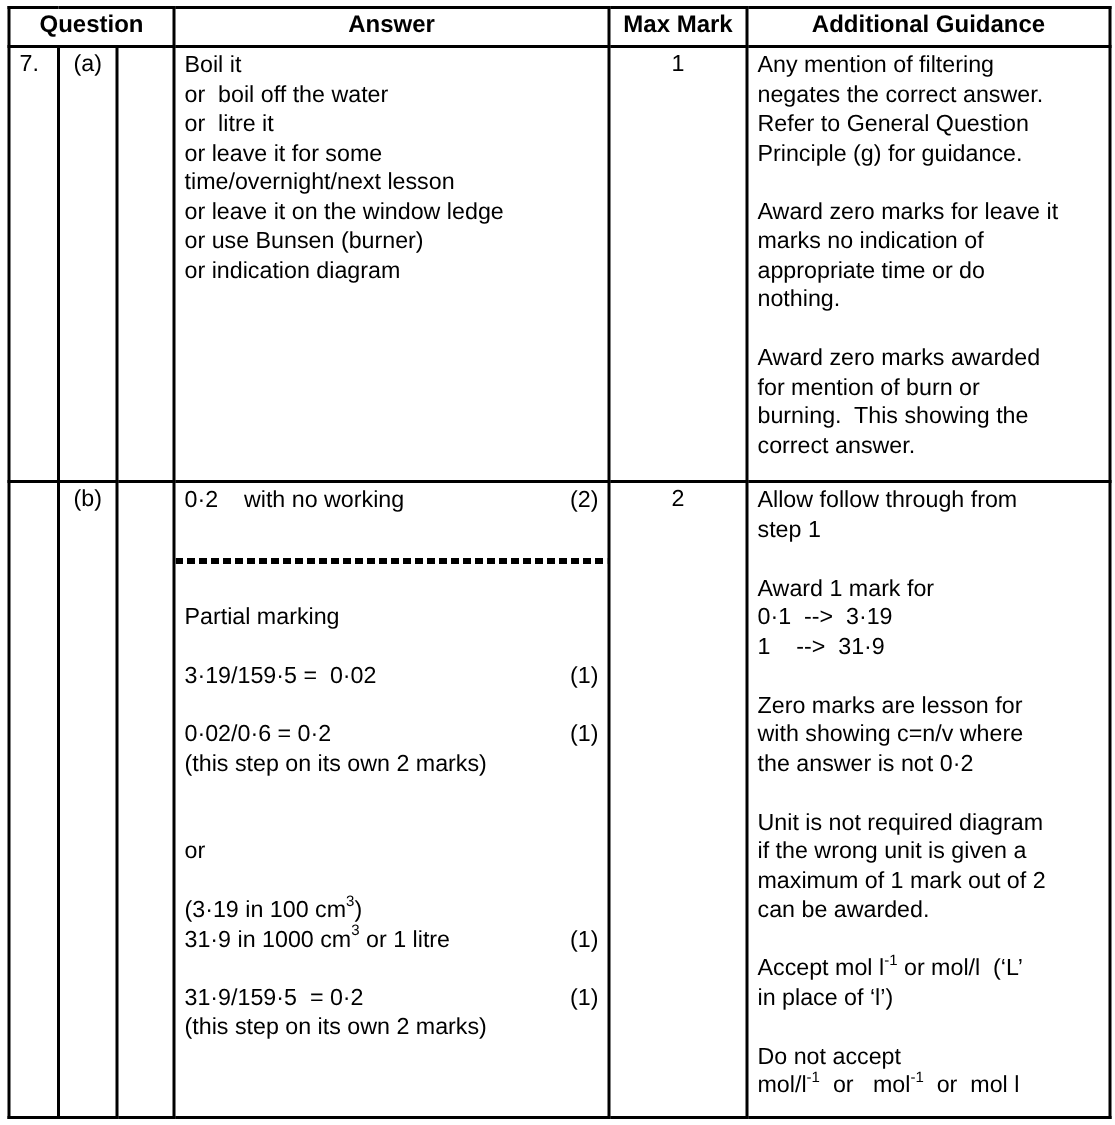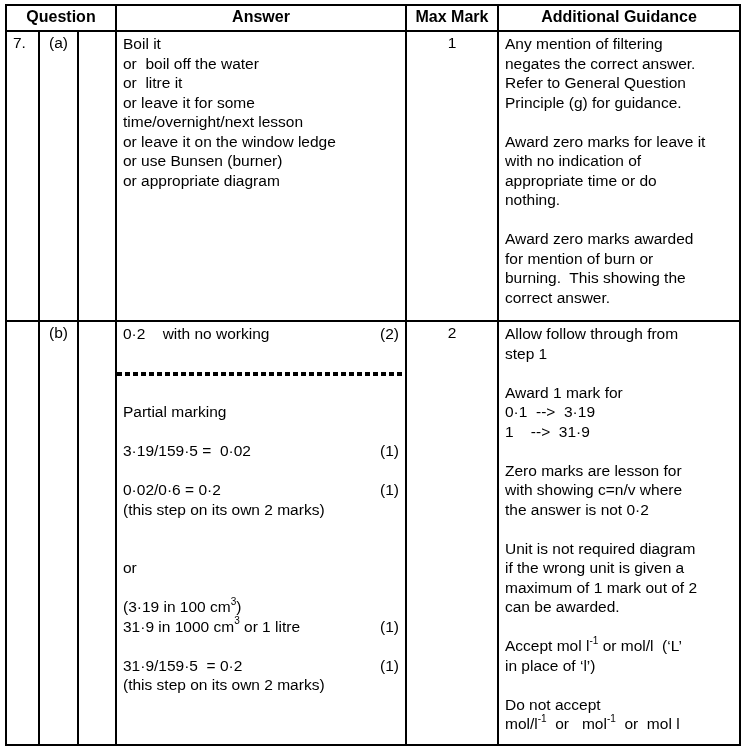--- a/index.html
+++ b/index.html
@@ -108,33 +108,33 @@
       <td></td>
       <td>
         <div>
               <div class="line"><span class="txt">Boil it</span></div>
               <div class="line"><span class="txt">or  boil off the water</span></div>
               <div class="line"><span class="txt">or  litre it</span></div>
               <div class="line"><span class="txt">or leave it for some</span></div>
               <div class="line"><span class="txt">time/overnight/next lesson</span></div>
               <div class="line"><span class="txt">or leave it on the window ledge</span></div>
               <div class="line"><span class="txt">or use Bunsen (burner)</span></div>
-              <div class="line"><span class="txt">or appropriate diagram</span></div>
+              <div class="line"><span class="txt">or indication diagram</span></div>
             </div>
       </td>
       <td class="maxmark">1</td>
       <td>
         <div>
               <div class="line"><span class="txt">Any mention of filtering</span></div>
               <div class="line"><span class="txt">negates the correct answer.</span></div>
               <div class="line"><span class="txt">Refer to General Question</span></div>
               <div class="line"><span class="txt">Principle (g) for guidance.</span></div>
               <div class="line"><span class="txt"></span></div>
               <div class="line"><span class="txt">Award zero marks for leave it</span></div>
-              <div class="line"><span class="txt">with no indication of</span></div>
+              <div class="line"><span class="txt">marks no indication of</span></div>
               <div class="line"><span class="txt">appropriate time or do</span></div>
               <div class="line"><span class="txt">nothing.</span></div>
               <div class="line"><span class="txt"></span></div>
               <div class="line"><span class="txt">Award zero marks awarded</span></div>
               <div class="line"><span class="txt">for mention of burn or</span></div>
               <div class="line"><span class="txt">burning.  This showing the</span></div>
               <div class="line"><span class="txt">correct answer.</span></div>
             </div>
       </td>
     </tr>

